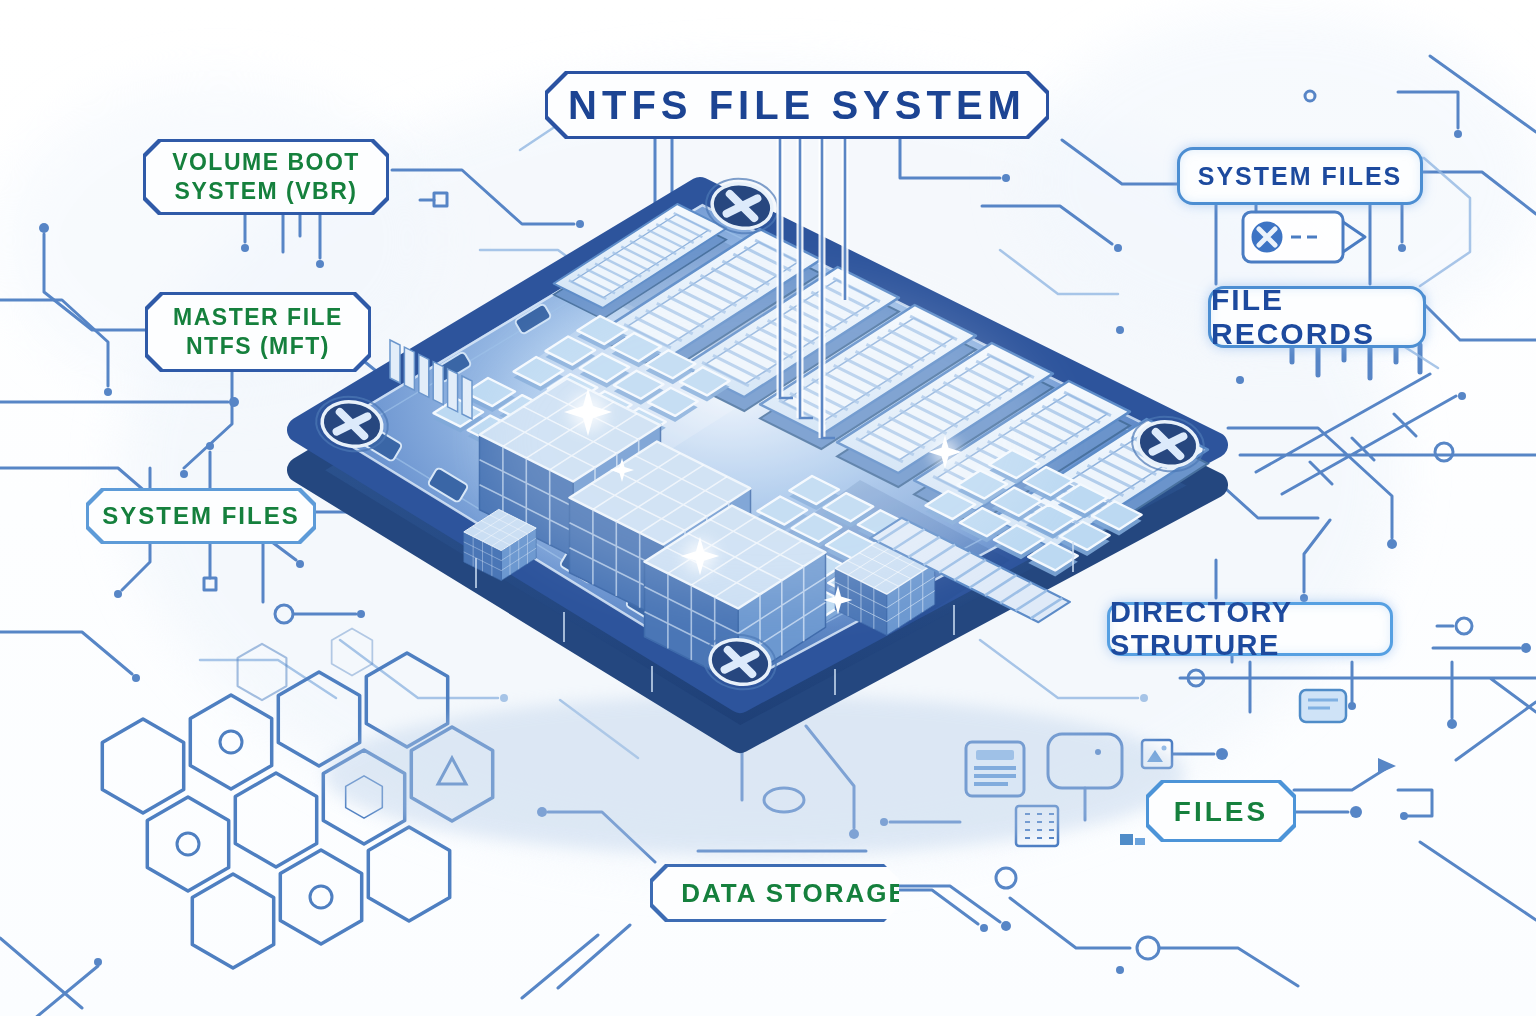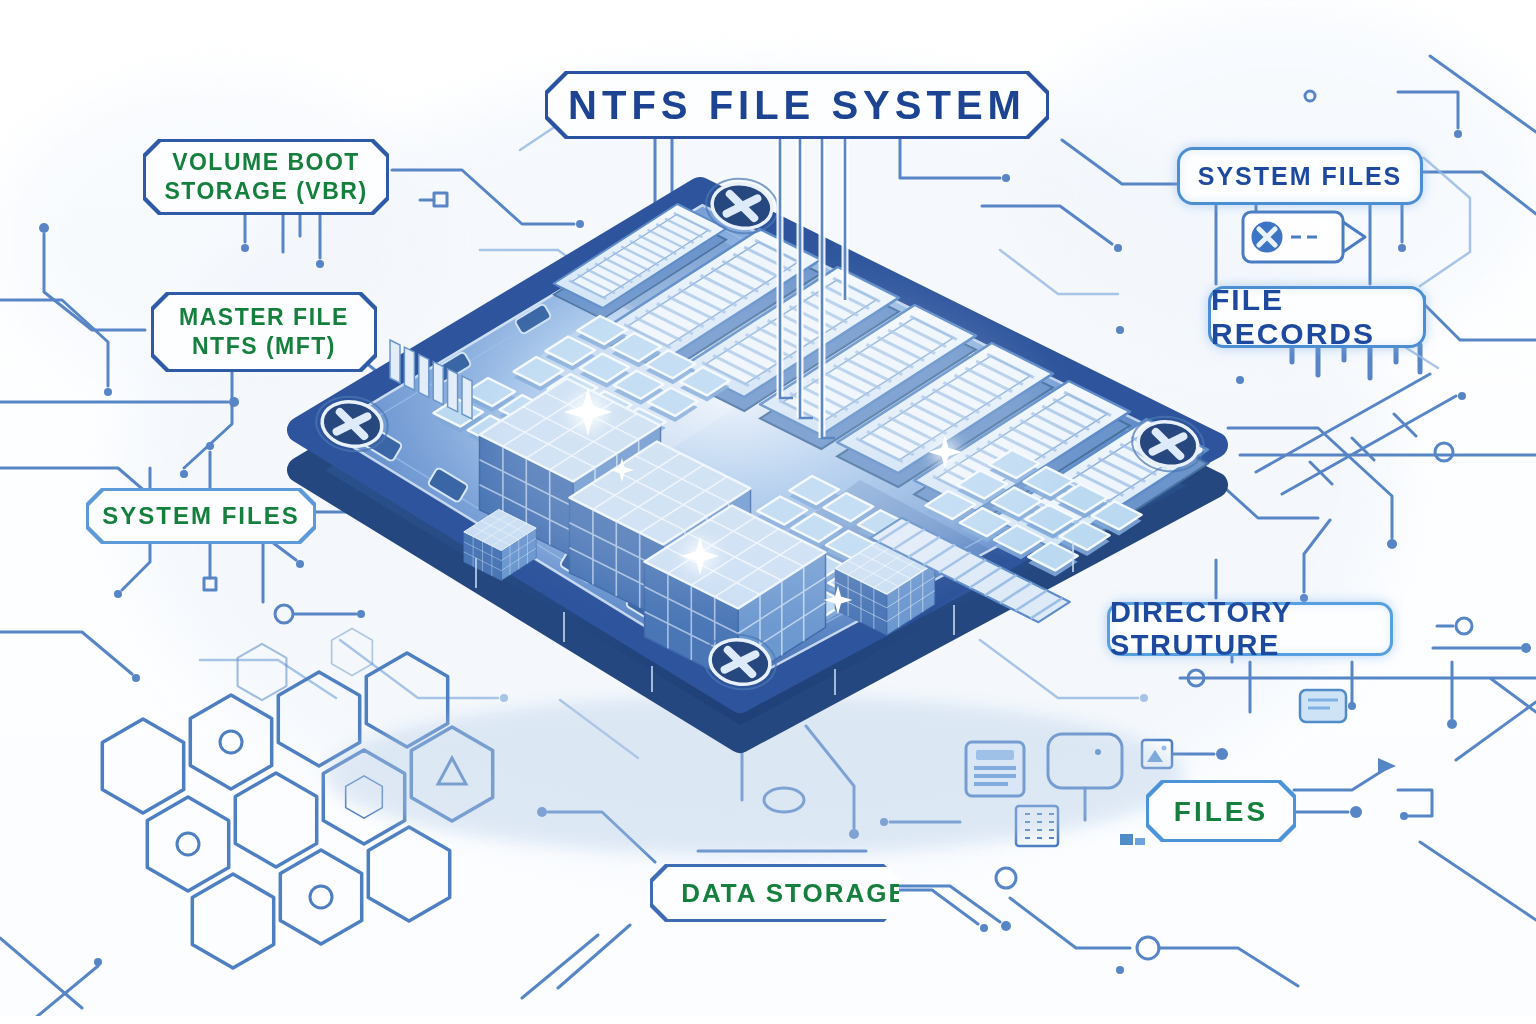--- a/index.html
+++ b/index.html
@@ -19,21 +19,21 @@
     box-shadow:0 0 12px rgba(130,175,235,.55), inset 0 0 10px rgba(170,205,240,.35);
     color:#1d4a9e;font-weight:bold;display:flex;align-items:center;justify-content:center;}
 
   .t-title{left:545px;top:71px;width:498px;height:62px;background:#2a52a2;}
   .t-title .chamfer-in{font-size:40px;letter-spacing:5px;color:#1c4493;}
   .t-title,.t-title .chamfer-in{clip-path:polygon(20px 0,calc(100% - 20px) 0,100% 20px,
     100% calc(100% - 20px),calc(100% - 20px) 100%,20px 100%,0 calc(100% - 20px),0 20px);}
 
   .t-vbr{left:143px;top:139px;width:240px;height:70px;background:#2f5aa8;}
   .t-vbr .chamfer-in{font-size:23px;letter-spacing:1.5px;}
-  .t-mft{left:145px;top:292px;width:220px;height:74px;background:#2f5aa8;margin-left:6px;}
+  .t-mft{left:145px;top:292px;width:220px;height:74px;background:#2f5aa8;}
   .t-mft .chamfer-in{font-size:23px;letter-spacing:1.5px;}
   .t-sysl{left:86px;top:488px;width:224px;height:50px;background:#5d9bd8;}
   .t-sysl .chamfer-in{font-size:24px;letter-spacing:2px;}
   .t-ds{left:650px;top:864px;width:243px;height:52px;background:#3d6cb4;}
   .t-ds .chamfer-in{font-size:26px;letter-spacing:2px;padding-left:20px;}
   .t-files{left:1146px;top:780px;width:144px;height:56px;background:#4c94d8;}
   .t-files .chamfer-in{font-size:28px;letter-spacing:3px;}
 
   .t-sysr{left:1177px;top:147px;width:240px;height:52px;border-radius:16px;font-size:25px;letter-spacing:2px;}
   .t-fr{left:1208px;top:286px;width:212px;height:56px;border-radius:16px;font-size:30px;letter-spacing:2px;}
@@ -391,21 +391,21 @@
 
   <div class="chamfer t-title">
     <div class="chamfer-in">
         <span>NTFS FILE SYSTEM</span>
       </div>
   </div>
 
   <div class="chamfer t-vbr">
     <div class="chamfer-in">
       <span>VOLUME BOOT</span>
-      <span>STORAGE (VBR)</span>
+      <span>SYSTEM (VBR)</span>
     </div>
   </div>
 
   <div class="chamfer t-mft">
     <div class="chamfer-in">
       <span>MASTER FILE</span>
       <span>NTFS (MFT)</span>
     </div>
   </div>
 

